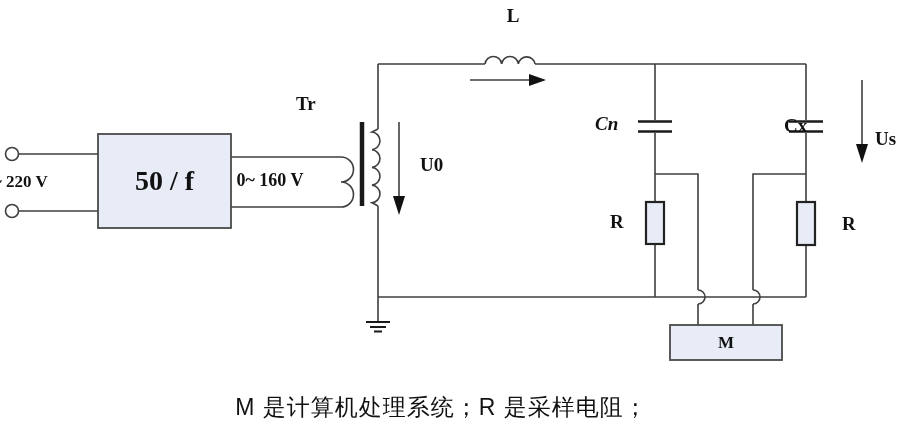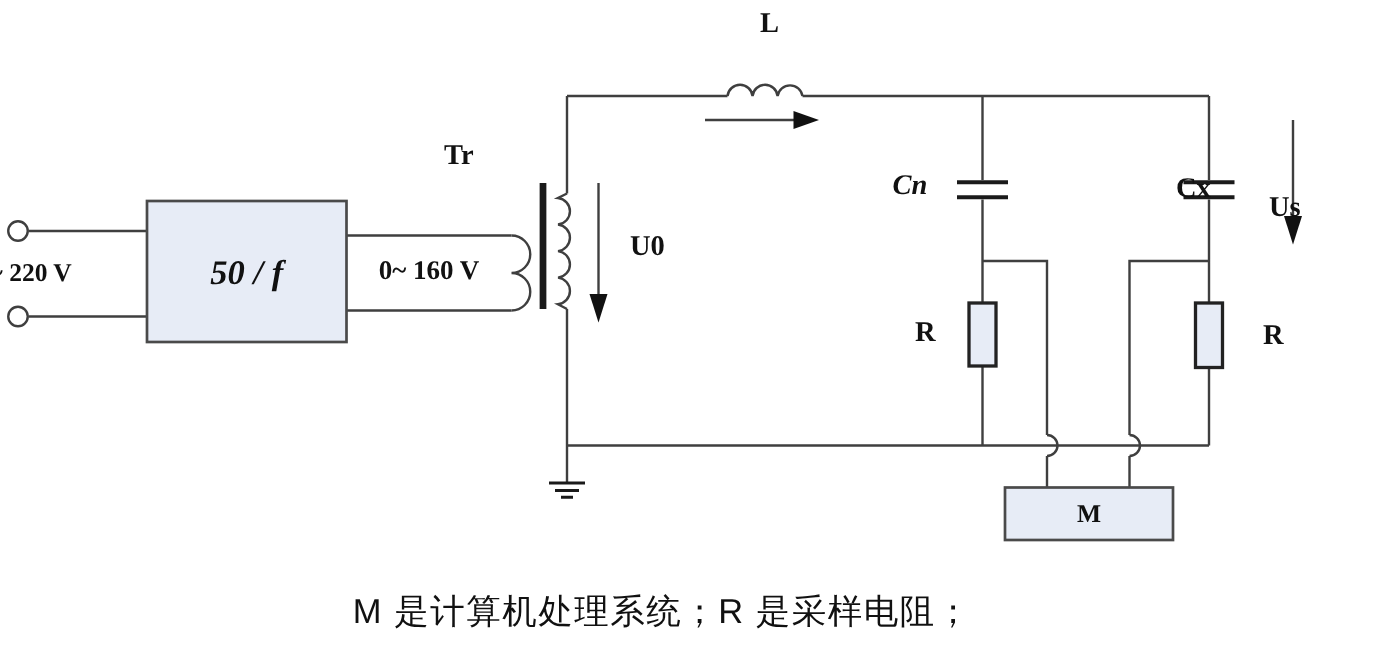--- a/index.html
+++ b/index.html
@@ -6,21 +6,21 @@
   #stage{
     position:relative;width:915px;height:444px;background:#ffffff;
     overflow:hidden;font-family:"Liberation Serif",serif;
   }
   #circuit-svg{position:absolute;left:0;top:0;}
   .lbl{
     position:absolute;color:#111;font-weight:bold;
     font-family:"Liberation Serif",serif;white-space:nowrap;line-height:1;
   }
   .lbl-center{display:flex;align-items:center;justify-content:center;}
-  .sz17{font-size:17px;}.sz18{font-size:18px;}.sz19{font-size:19px;}.sz20{font-size:23px;font-style:italic;}
+  .sz17{font-size:17px;}.sz18{font-size:18px;}.sz19{font-size:19px;}.sz20{font-size:28px;}
   #caption{
     position:absolute;left:-16px;top:392px;width:915px;text-align:center;
     font-family:"Liberation Sans",sans-serif;font-weight:normal;
     font-size:23px;color:#111;letter-spacing:1px;
   }
   svg .wire{stroke:var(--wire,#3f3f3f);stroke-width:1.6;fill:none;}
   svg .ink{stroke:#1a1a1a;fill:none;}
 </style>
 </head>
 <body>
@@ -91,33 +91,33 @@
 
     <path class="ink" stroke-width="2" d="M366,322 H390 M370,327 H386 M374,331.5 H382"></path>
 
     <rect x="670" y="325" width="112" height="35" stroke="#4a4a4a" stroke-width="1.8" fill="#e7ecf6"></rect>
   </svg>
 
   <div class="lbl sz17" style="left:-7px;top:173px;">~ 220 V</div>
 
   <div class="lbl lbl-center sz20" style="left:98px;top:134px;width:133px;height:94px;">50 / f</div>
 
-  <div class="lbl lbl-center sz18" style="left:236px;top:171px;width:100px;">0~ 160 V</div>
+  <div class="lbl lbl-center sz18" style="left:220px;top:171px;width:100px;">0~ 160 V</div>
 
   <div class="lbl sz19" style="left:296px;top:94px;">Tr</div>
 
   <div class="lbl sz19" style="left:420px;top:155px;">U0</div>
 
   <div class="lbl lbl-center sz19" style="left:500px;top:6px;width:26px;">L</div>
 
   <div class="lbl sz19" style="left:595px;top:114px;font-style:italic;">Cn</div>
 
   <div class="lbl sz19" style="left:784px;top:116px;">Cx</div>
 
-  <div class="lbl sz19" style="left:846px;top:129px;">Us</div>
+  <div class="lbl sz19" style="left:875px;top:129px;">Us</div>
 
   <div class="lbl sz19" style="left:610px;top:212px;">R</div>
 
   <div class="lbl sz19" style="left:842px;top:214px;">R</div>
 
   <div class="lbl lbl-center sz17" style="left:670px;top:325px;width:112px;height:35px;">M</div>
 
   <div id="caption">M 是计算机处理系统；R 是采样电阻；</div>
 </div>
 

